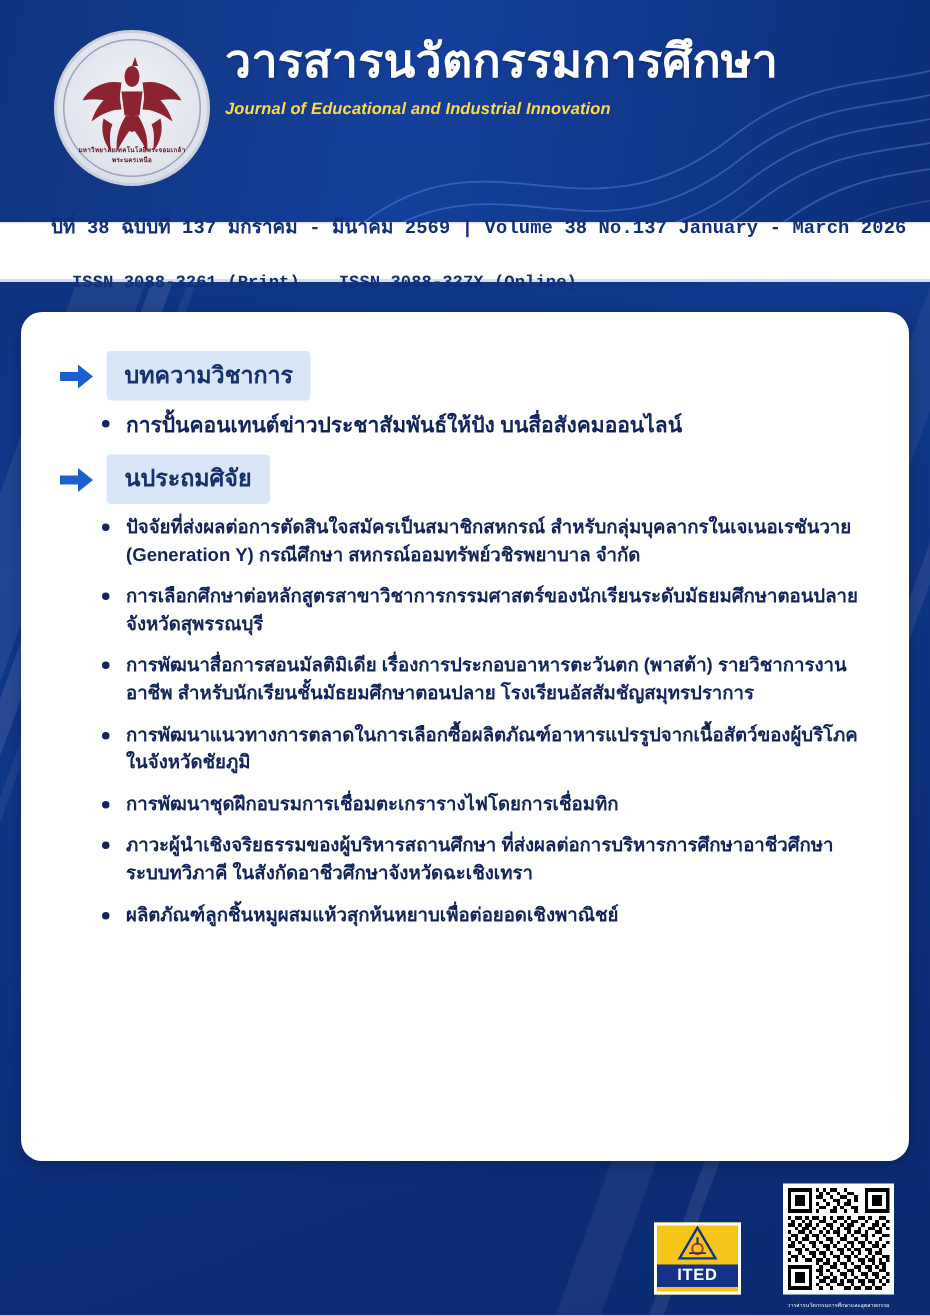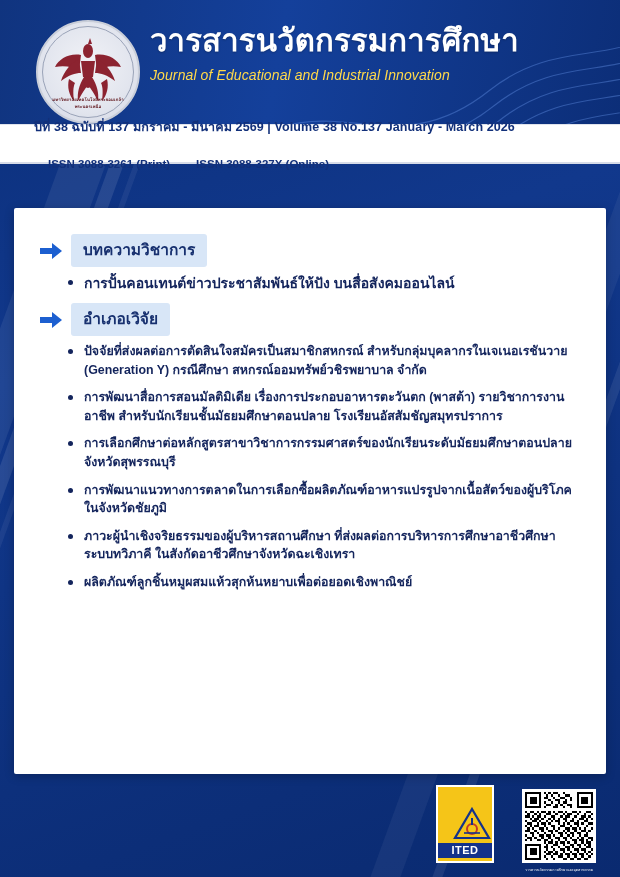--- a/index.html
+++ b/index.html
@@ -28,21 +28,21 @@
   }
   .band.b1 { left: -40px; top: 0; width: 46px; height: 877px; }
   .band.b2 { left: 10px; top: 0; width: 14px; height: 877px; background: rgba(255,255,255,0.10); }
   .band.b3 { left: 34px; top: 0; width: 6px; height: 877px; background: rgba(255,255,255,0.06); }
   .band.b4 { right: 60px; top: 0; width: 30px; height: 877px; background: rgba(255,255,255,0.05); }
   .band.b5 { right: 18px; top: 0; width: 10px; height: 877px; background: rgba(255,255,255,0.08); }
 
   
   .header {
     position: relative;
-    height: 124px;
+    height: 148px;
     background: linear-gradient(100deg, #10347f 0%, #14409b 45%, #0c2e78 100%);
     overflow: hidden;
   }
   .header .wave {
     position: absolute;
     right: -40px;
     top: -60px;
     width: 420px;
     height: 300px;
     opacity: 0.55;
@@ -96,37 +96,38 @@
     color: #ffffff;
     font-size: 31px;
     font-weight: bold;
     line-height: 1.12;
     letter-spacing: 0.2px;
     text-shadow: 0 1px 2px rgba(0,0,0,0.25);
   }
   .en-title {
     margin-top: 8px;
     color: #ffd94a;
-    font-size: 14px;
-    font-weight: normal;
+    font-size: 11px;
+    font-weight: bold;
     font-style: italic;
     letter-spacing: 0.1px;
   }
 
   
   .issuebar {
     position: relative;
     background: #ffffff;
     height: 40px;
     border-top: 1px solid #dfe3ec;
     border-bottom: 2px solid #d7dce8;
     display: flex;
     flex-direction: column;
     justify-content: center;
     padding-left: 34px;
+    font-family: Liberation Mono, monospace;
   }
   .issue-line1 {
     color: #12307a;
     font-size: 12.5px;
     font-weight: bold;
     letter-spacing: 0.1px;
   }
   .issue-line2 {
     margin-top: 21px;
     color: #12307a;
@@ -136,21 +137,21 @@
   }
   .issue-line2 .sp { display: inline-block; width: 26px; }
 
   
   .card {
     position: absolute;
     left: 14px;
     top: 208px;
     width: 592px;
     background: #ffffff;
-    border-radius: 2px;
+    border-radius: 14px;
     padding: 18px 20px 24px 20px;
     box-shadow: 0 2px 10px rgba(0,0,0,0.25);
     min-height: 566px;
   }
   .section-head {
     display: flex;
     align-items: center;
     gap: 9px;
     margin: 8px 0 6px 6px;
   }
@@ -196,26 +197,26 @@
     left: 0;
     right: 0;
     bottom: 0;
     height: 88px;
   }
   .ited-logo {
     position: absolute;
     right: 126px;
     bottom: 14px;
     width: 58px;
-    height: 78px;
+    height: 48px;
     background: #f5c518;
     border: 2px solid #ffffff;
     display: flex;
     flex-direction: column;
-    align-items: flex-end;
+    align-items: center;
     justify-content: flex-end;
     padding-bottom: 3px;
   }
   .ited-mark { margin-bottom: 2px; }
   .ited-text {
     background: #14328a;
     color: #ffffff;
     font-size: 11px;
     font-weight: bold;
     letter-spacing: 0.5px;
@@ -312,27 +313,28 @@
       <span class="section-label">บทความวิชาการ</span>
     </div>
     <ul class="items academic">
       <li>การปั้นคอนเทนต์ข่าวประชาสัมพันธ์ให้ปัง บนสื่อสังคมออนไลน์</li>
     </ul>
 
     <div class="section-head">
       <svg class="arrow-icon" width="22" height="16" viewBox="0 0 22 16">
         <path d="M0 5 h12 V0 l10 8 l-10 8 V11 H0 z" fill="#1c5fd0"></path>
       </svg>
-      <span class="section-label">อำเภอเวิจัย</span>
+      <span class="section-label">นประถมศิจัย</span>
     </div>
     <ul class="items research">
       <li>ปัจจัยที่ส่งผลต่อการตัดสินใจสมัครเป็นสมาชิกสหกรณ์ สำหรับกลุ่มบุคลากรในเจเนอเรชันวาย (Generation Y) กรณีศึกษา สหกรณ์ออมทรัพย์วชิรพยาบาล จำกัด</li>
+      <li>การเลือกศึกษาต่อหลักสูตรสาขาวิชาการกรรมศาสตร์ของนักเรียนระดับมัธยมศึกษาตอนปลาย จังหวัดสุพรรณบุรี</li>
       <li>การพัฒนาสื่อการสอนมัลติมิเดีย เรื่องการประกอบอาหารตะวันตก (พาสต้า) รายวิชาการงานอาชีพ สำหรับนักเรียนชั้นมัธยมศึกษาตอนปลาย โรงเรียนอัสสัมชัญสมุทรปราการ</li>
-      <li>การเลือกศึกษาต่อหลักสูตรสาขาวิชาการกรรมศาสตร์ของนักเรียนระดับมัธยมศึกษาตอนปลาย จังหวัดสุพรรณบุรี</li>
       <li>การพัฒนาแนวทางการตลาดในการเลือกซื้อผลิตภัณฑ์อาหารแปรรูปจากเนื้อสัตว์ของผู้บริโภค ในจังหวัดชัยภูมิ</li>
+      <li>การพัฒนาชุดฝึกอบรมการเชื่อมตะเกรารางไฟโดยการเชื่อมทิก</li>
       <li>ภาวะผู้นำเชิงจริยธรรมของผู้บริหารสถานศึกษา ที่ส่งผลต่อการบริหารการศึกษาอาชีวศึกษา ระบบทวิภาคี ในสังกัดอาชีวศึกษาจังหวัดฉะเชิงเทรา</li>
       <li>ผลิตภัณฑ์ลูกชิ้นหมูผสมแห้วสุกห้นหยาบเพื่อต่อยอดเชิงพาณิชย์</li>
     </ul>
   </div>
 
   <div class="footer">
     <div class="ited-logo">
       <svg class="ited-mark" width="40" height="34" viewBox="0 0 40 34">
         <path d="M20 2 L37 31 H3 Z" fill="none" stroke="#14328a" stroke-width="2.2"></path>
         <circle cx="20" cy="22" r="5" fill="none" stroke="#c0392b" stroke-width="2"></circle>

